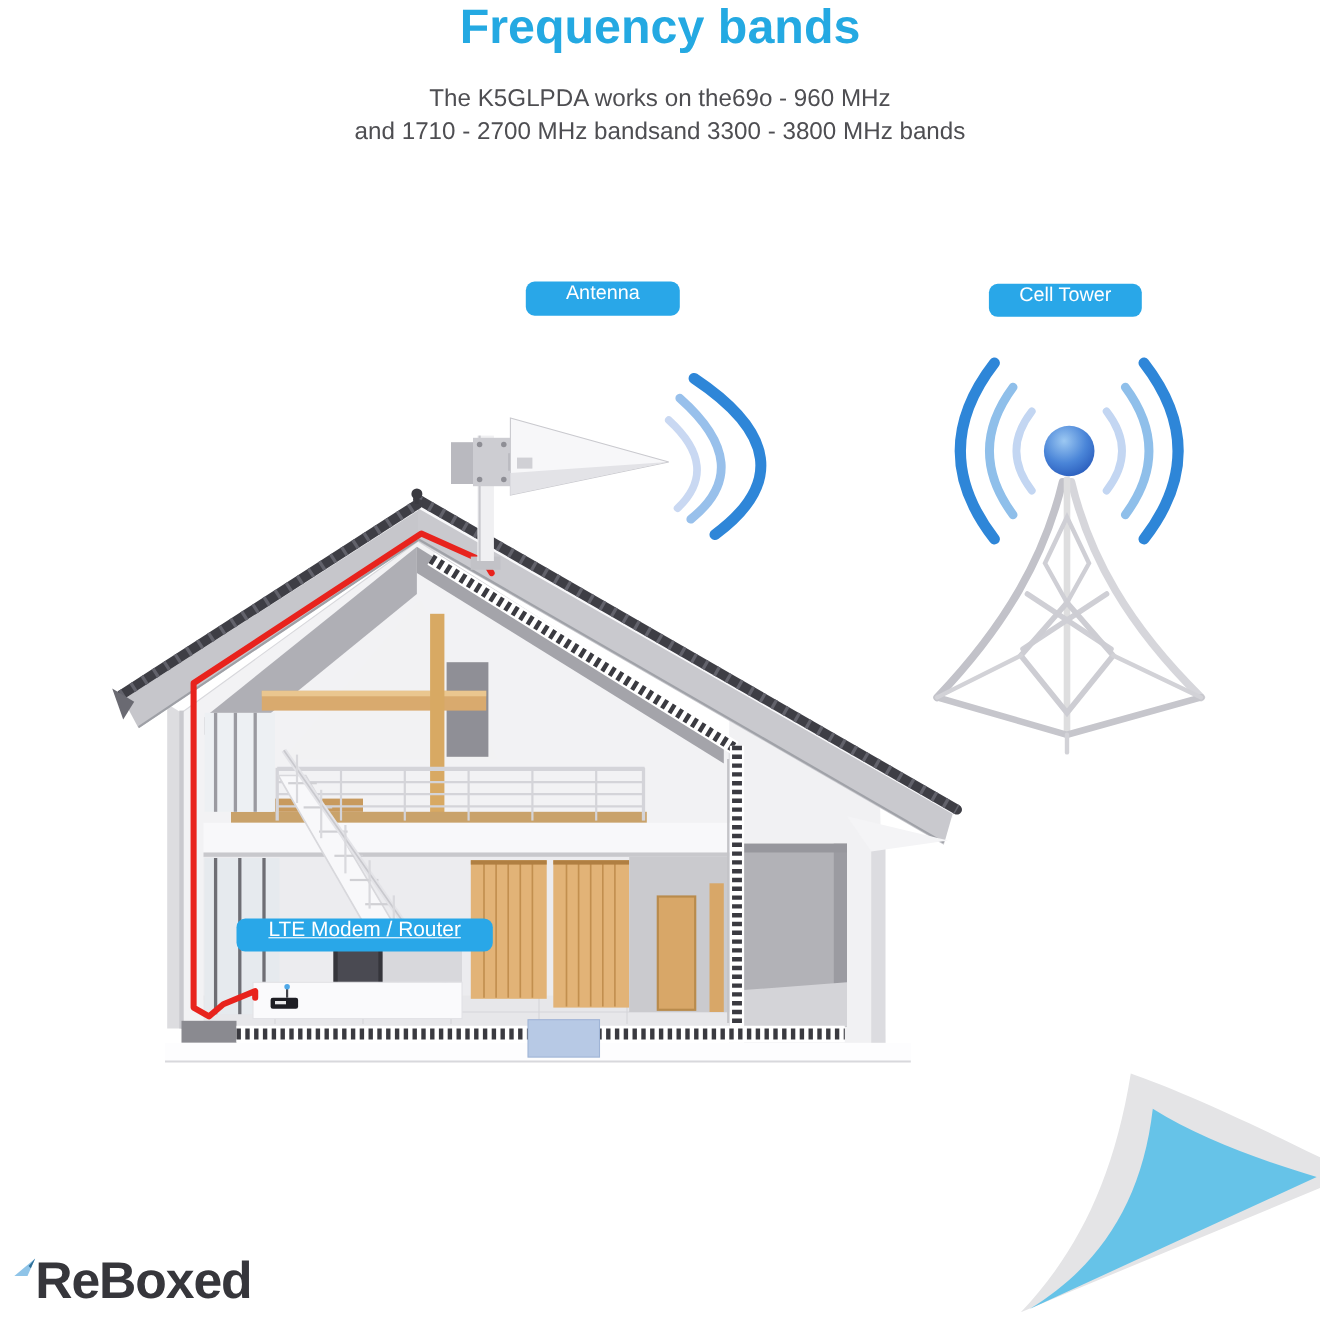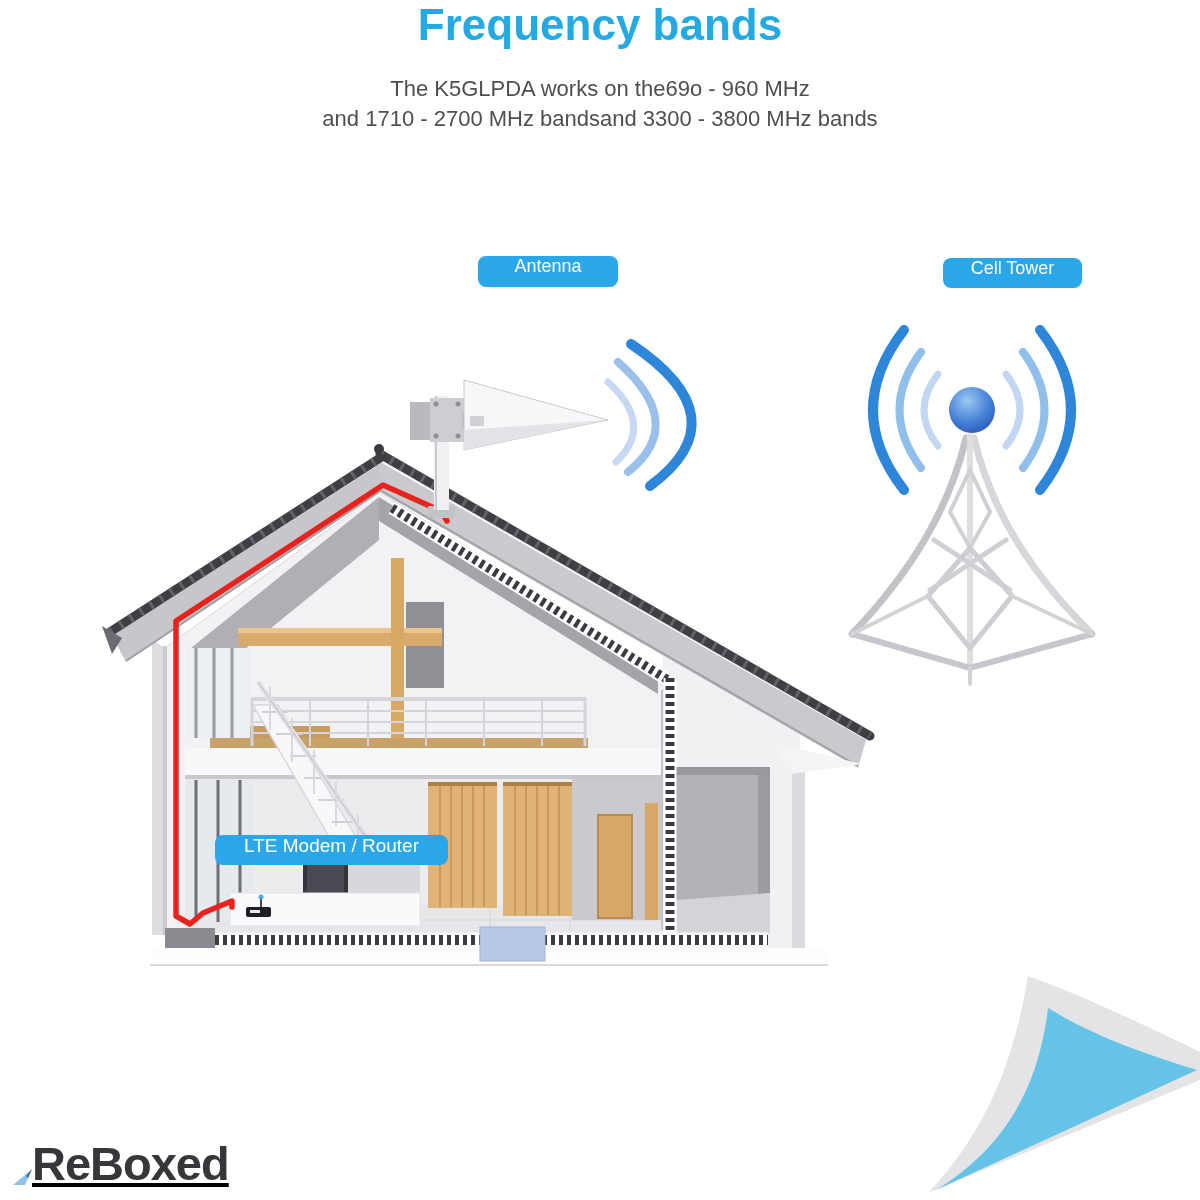--- a/index.html
+++ b/index.html
@@ -7,23 +7,23 @@
          font-family:"Liberation Sans", sans-serif;}
   #art{position:absolute;left:0;top:0;width:1200px;height:1200px;}
   .title{position:absolute;top:0px;left:0;width:100%;text-align:center;
          font-size:44px;font-weight:700;color:#24a9e2;letter-spacing:0px;}
   .sub{position:absolute;left:0;width:100%;text-align:center;font-size:22px;color:#4e4e52;}
   .sub1{top:76px;text-align:center;}
   .sub2{top:106px;}
   .pill{position:absolute;background:#29a7e8;color:#ffffff;border-radius:8px;
         display:flex;align-items:flex-start;justify-content:center;font-size:18px;}
   .pill-antenna{left:478px;top:256px;width:140px;height:31px;}
-  .pill-tower{left:899px;top:258px;width:139px;height:30px;margin-left:44px;}
-  .pill-modem{left:215px;top:835px;width:233px;height:30px;font-size:19px;}
-  .logo{position:absolute;left:12px;top:1140px;display:flex;align-items:flex-end;text-decoration:underline;}
+  .pill-tower{left:899px;top:258px;width:139px;height:30px;}
+  .pill-modem{left:215px;top:835px;width:233px;height:30px;font-size:19px;text-decoration:underline;}
+  .logo{position:absolute;left:12px;top:1140px;display:flex;align-items:flex-start;}
   .logo-text{font-size:47px;font-weight:700;color:#36363b;letter-spacing:-1px;line-height:1;}
   .logo-mark{width:22px;height:20px;margin-top:2px;margin-right:-2px;}
 </style>
 </head>
 <body>
 
 <div id="stage">
 
 <svg id="art" viewBox="0 0 1200 1200">
   <defs>

